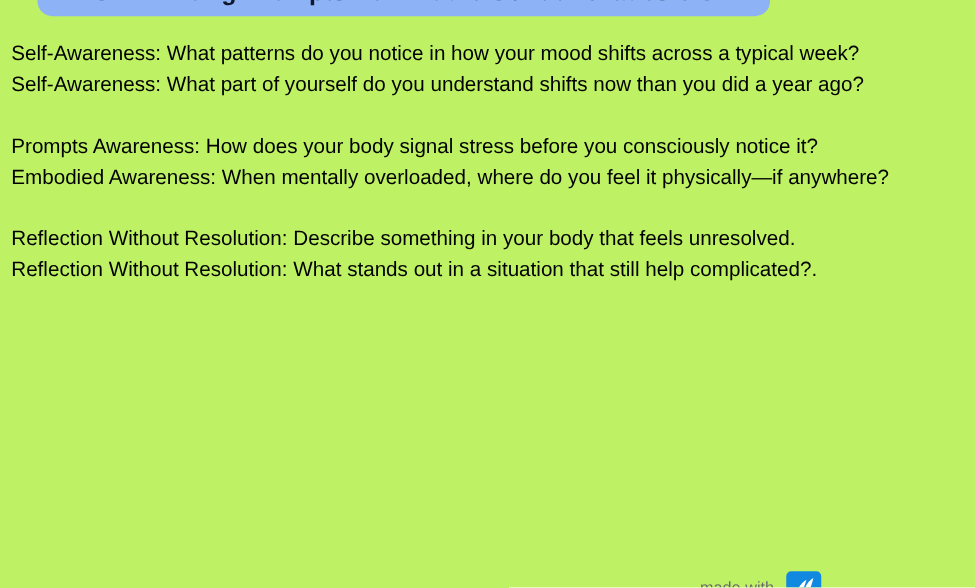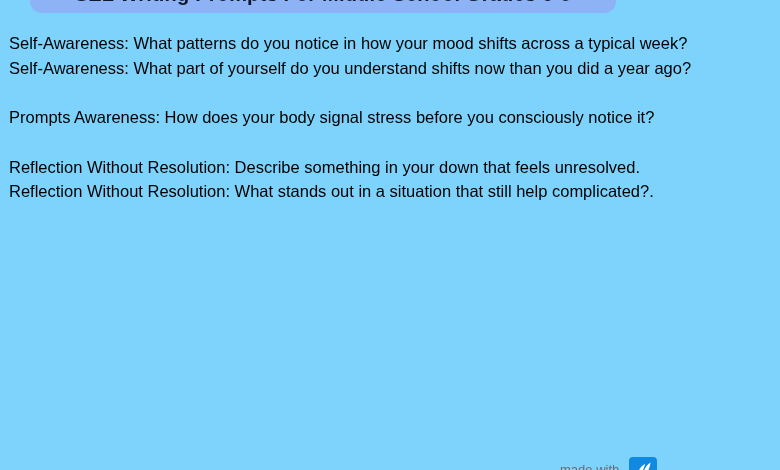--- a/index.html
+++ b/index.html
@@ -4,21 +4,21 @@
 <style>
   html, body {
     margin: 0;
     padding: 0;
     background: #ffffff;
   }
   .page {
     position: relative;
     width: 780px;
     height: 470px;
-    background: #7dd3fc;
+    background: #bef264;
     overflow: hidden;
     font-family: "Liberation Sans", sans-serif;
   }
   .title-pill {
     position: absolute;
     left: 30px;
     top: -25px;
     width: 586px;
     height: 38px;
     background: #8db2f5;
@@ -90,25 +90,26 @@
 
     <div class="prompt-group">
       <div class="prompt-line">Self-Awareness: What patterns do you notice in how your mood shifts across a typical week?</div>
       <div class="prompt-line">Self-Awareness: What part of yourself do you understand shifts now than you did a year ago?</div>
     </div>
 
 
 
     <div class="prompt-group">
       <div class="prompt-line">Prompts Awareness: How does your body signal stress before you consciously notice it?</div>
+      <div class="prompt-line">Embodied Awareness: When mentally overloaded, where do you feel it physically—if anywhere?</div>
     </div>
 
 
     <div class="prompt-group">
-      <div class="prompt-line">Reflection Without Resolution: Describe something in your down that feels unresolved.</div>
+      <div class="prompt-line">Reflection Without Resolution: Describe something in your body that feels unresolved.</div>
       <div class="prompt-line">Reflection Without Resolution: What stands out in a situation that still help complicated?.</div>
     </div>
 
   </div>
 
   <div class="watermark">
     <span class="watermark-text">made with</span>
     <span class="watermark-logo">
       <svg width="24" height="24" viewBox="0 0 28 28" aria-hidden="true">
         <path d="M7 23 C7 15, 11 8.5, 16.5 5.5 C14.5 13, 12 19, 7 23 Z" fill="#ffffff"></path>

